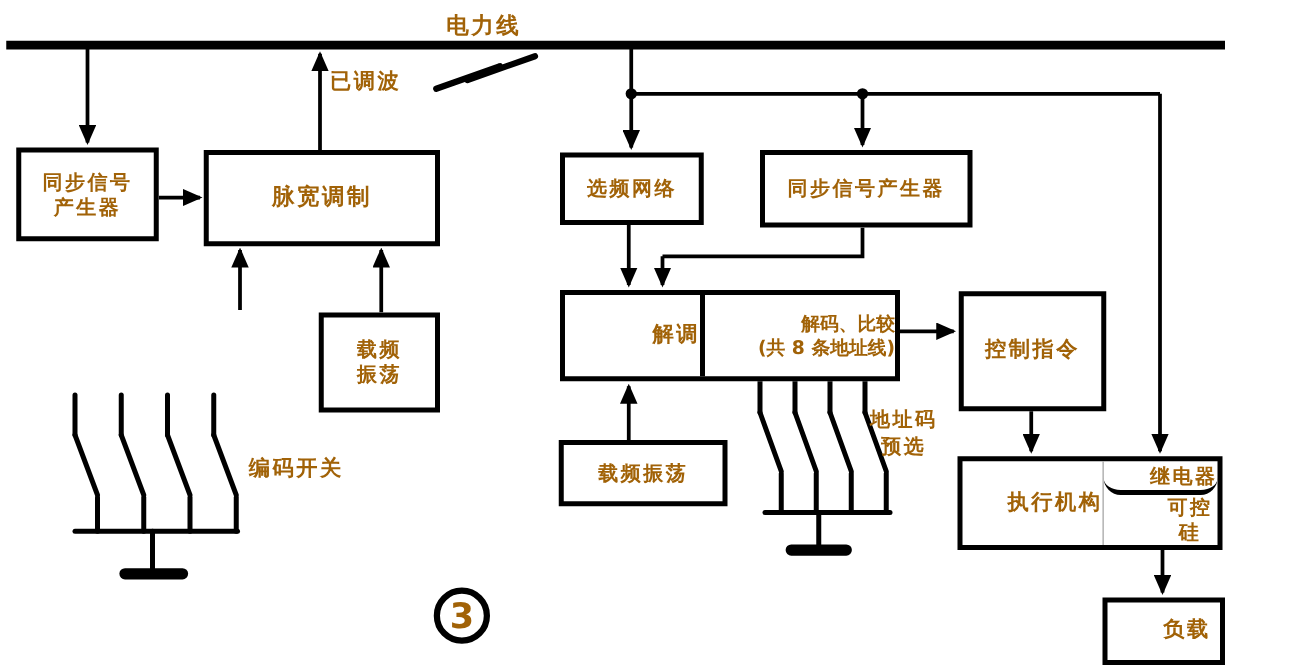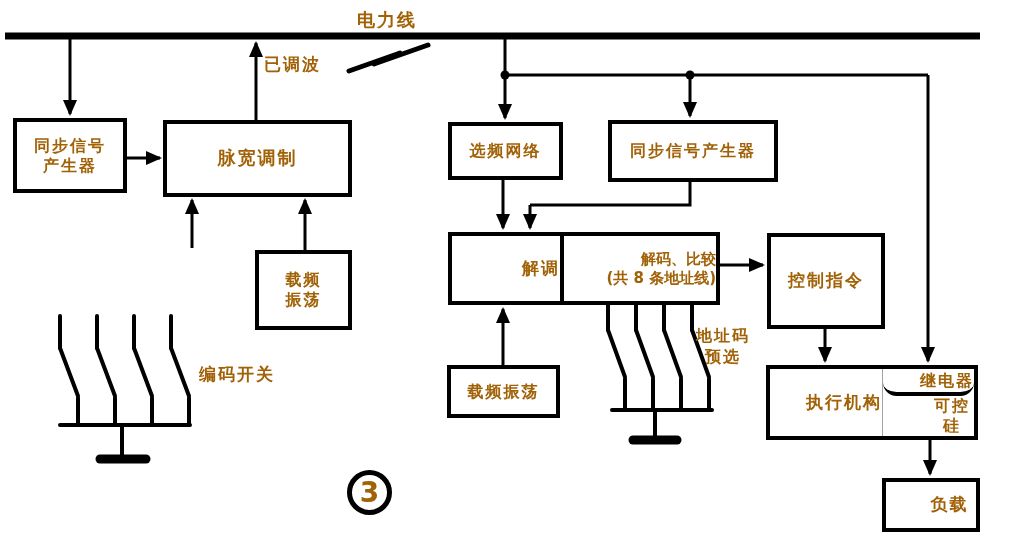--- a/index.html
+++ b/index.html
@@ -168,21 +168,21 @@
     <div class="cell" style="flex:1;font-size:15px;letter-spacing:0;">
       <span>解码、比较</span>
       <span>(共 8 条地址线)</span>
     </div>
   </div>
 
   <div class="box" style="left:767px;top:233px;width:118px;height:96px;font-size:17px;">
     <span>控制指令</span>
   </div>
 
-  <div class="box" style="left:447px;top:365px;width:113px;height:53px;font-size:16px;">
+  <div class="box" style="left:447px;top:352px;width:135px;height:53px;font-size:16px;">
     <span>载频振荡</span>
   </div>
 
   <div class="box split-h" style="left:766px;top:365px;width:212px;height:75px;">
     <div class="cell" style="width:112px;border-right:1px solid #a3a3a3;font-size:17px;">
       <span>执行机构</span>
     </div>
     <div style="flex:1;display:flex;flex-direction:column;">
       <div class="cell" style="flex:1;border-bottom:4px solid #000;font-size:16px;border-radius:14px;">
         <span>继电器</span>

